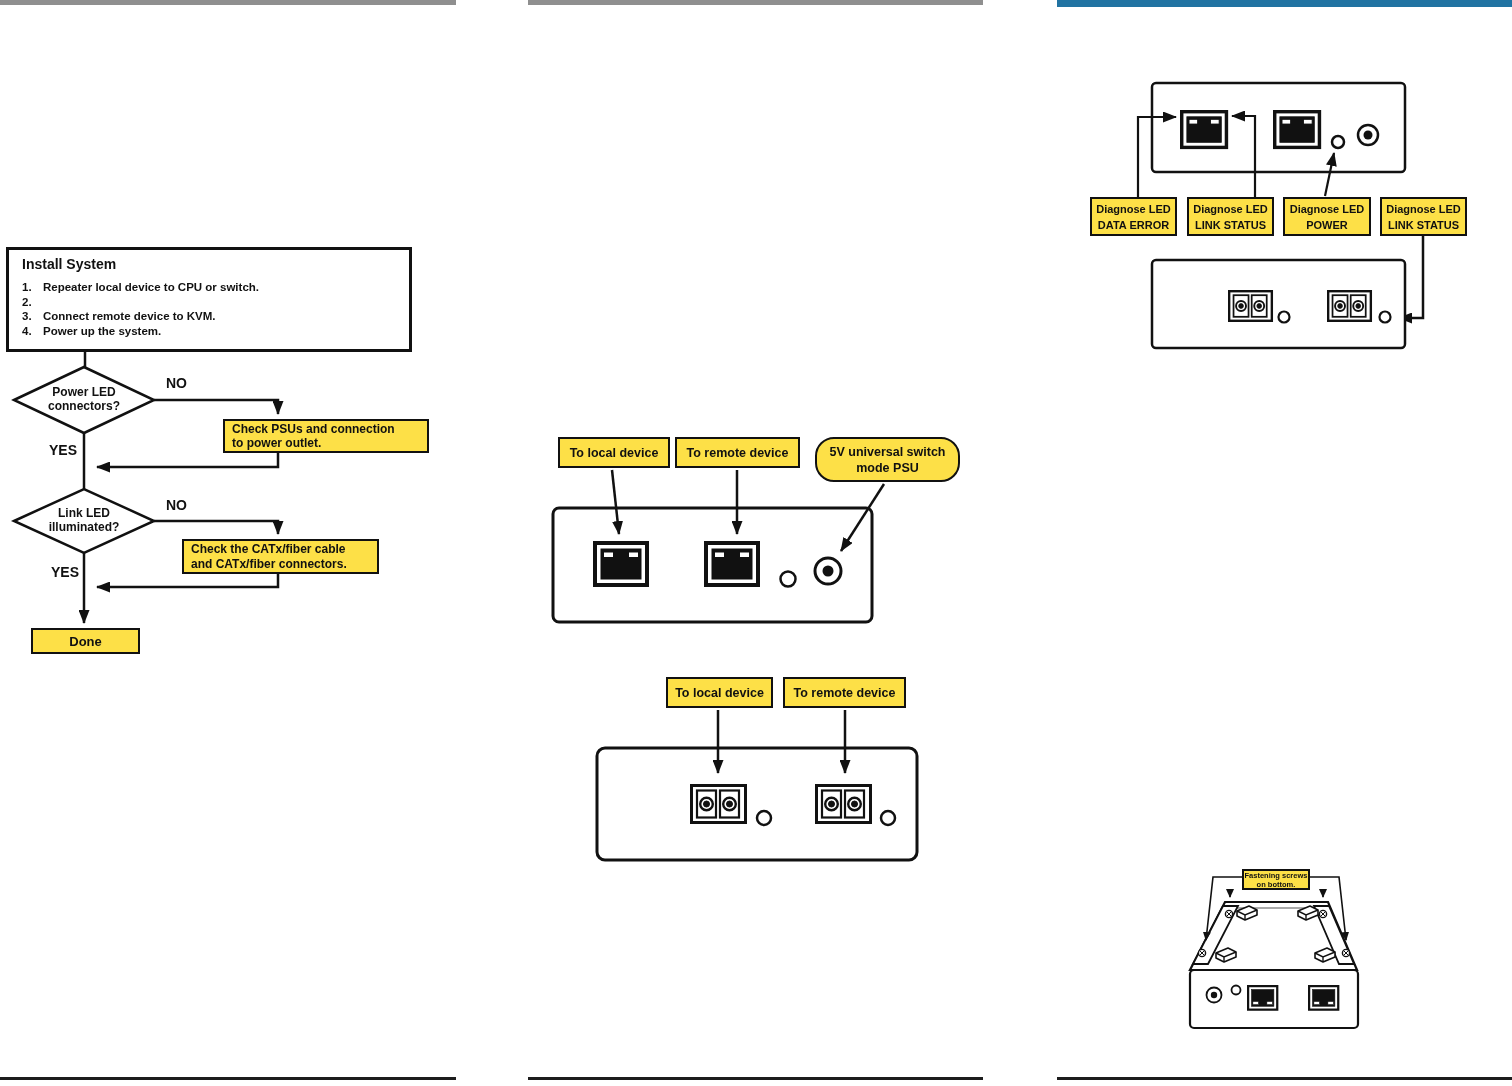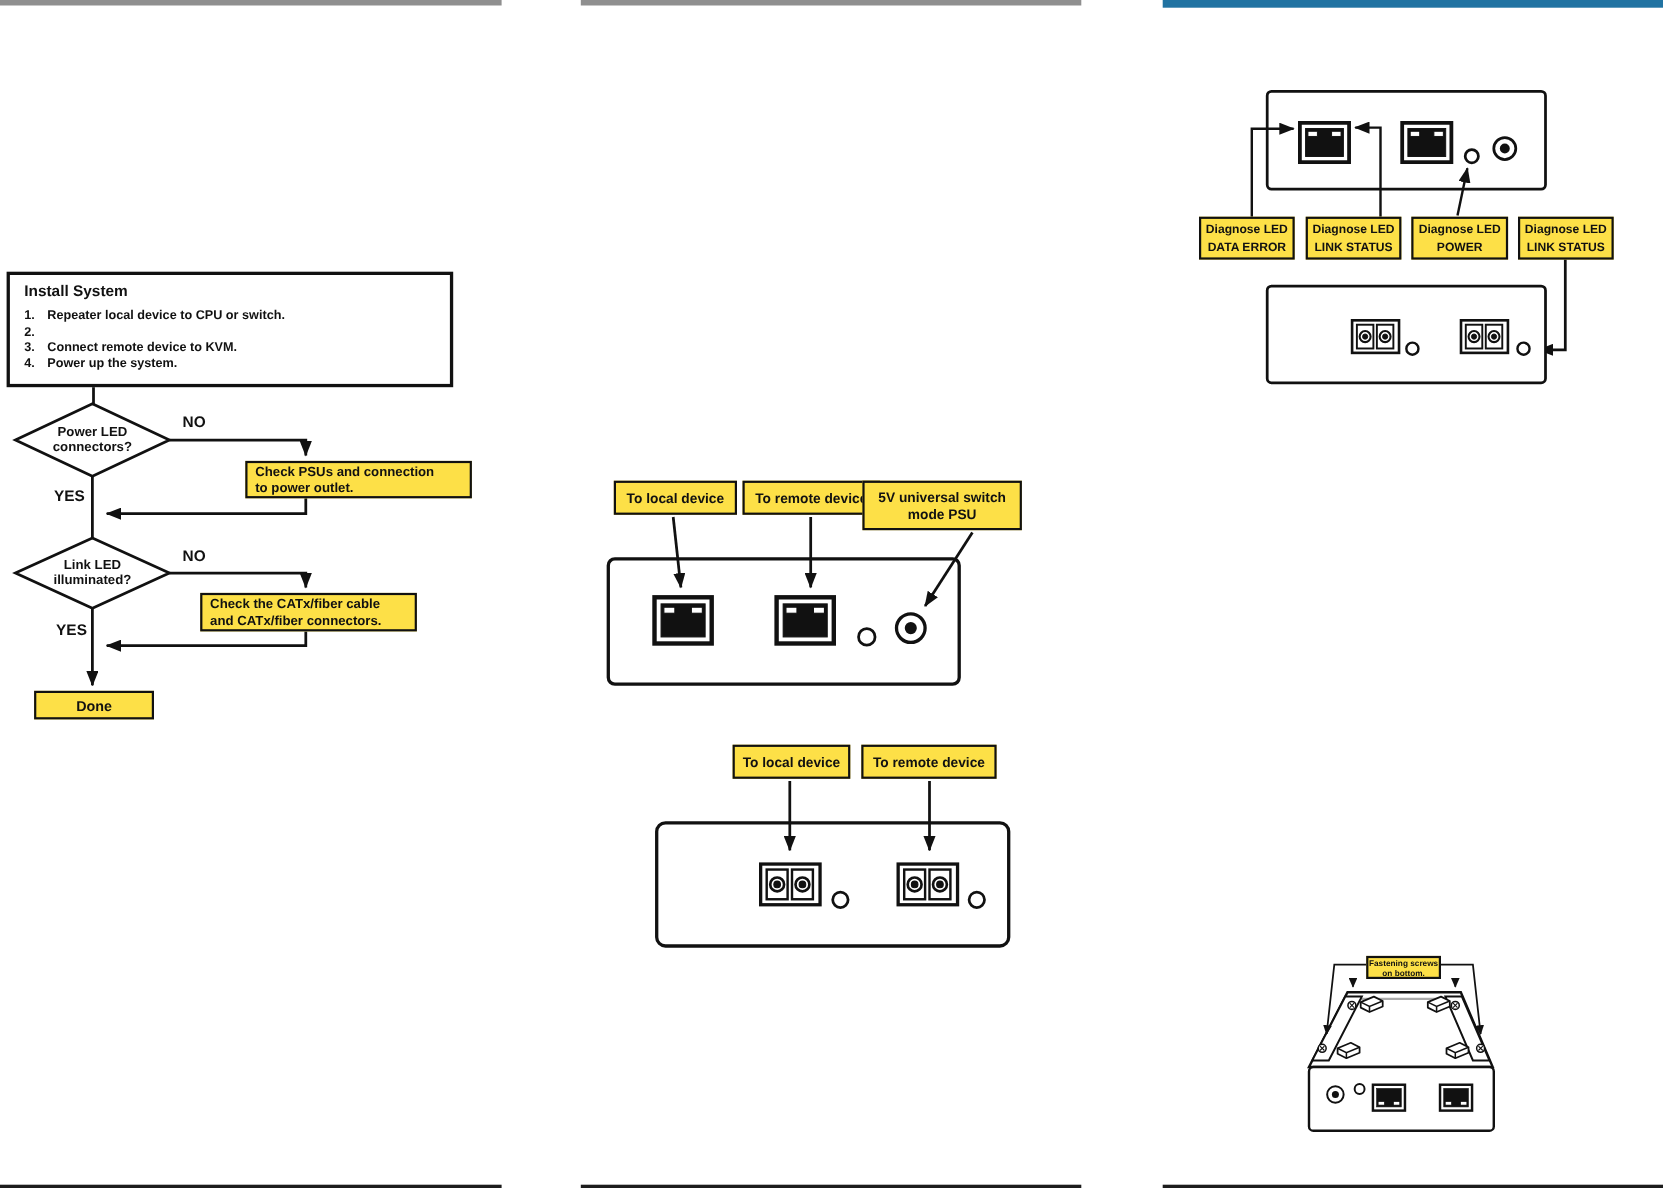--- a/index.html
+++ b/index.html
@@ -188,21 +188,21 @@
 <div class="floatlbl" style="left:51px;top:564px;font-size:14px;">YES</div>
 
 <div class="lblbox leftbox" style="left:182px;top:419px;width:206px;height:34px;font-size:12px;line-height:14.5px;padding-left:7px;margin-left:41px;">Check PSUs and connection
 to power outlet.</div>
 <div class="lblbox leftbox" style="left:182px;top:539px;width:197px;height:35px;font-size:12px;line-height:14.5px;padding-left:7px;">Check the CATx/fiber cable
 and CATx/fiber connectors.</div>
 <div class="lblbox" style="left:31px;top:628px;width:109px;height:26px;font-size:13px;">Done</div>
 
 <div class="lblbox" style="left:558px;top:437px;width:112px;height:31px;font-size:12.5px;">To local device</div>
 <div class="lblbox" style="left:675px;top:437px;width:125px;height:31px;font-size:12.5px;">To remote device</div>
-<div class="lblbox" style="left:784px;top:437px;width:145px;height:45px;font-size:12.5px;line-height:16px;">5V universal switch
+<div class="lblbox" style="left:815px;top:437px;width:145px;height:45px;font-size:12.5px;line-height:16px;border-radius:19px;">5V universal switch
 mode PSU</div>
 
 <div class="lblbox" style="left:666px;top:677px;width:107px;height:31px;font-size:12.5px;">To local device</div>
 <div class="lblbox" style="left:783px;top:677px;width:123px;height:31px;font-size:12.5px;">To remote device</div>
 
 <div class="lblbox" style="left:1090px;top:197px;width:87px;height:39px;font-size:11px;line-height:16px;">Diagnose LED
 DATA ERROR</div>
 <div class="lblbox" style="left:1187px;top:197px;width:87px;height:39px;font-size:11px;line-height:16px;">Diagnose LED
 LINK STATUS</div>
 <div class="lblbox" style="left:1283px;top:197px;width:88px;height:39px;font-size:11px;line-height:16px;">Diagnose LED

